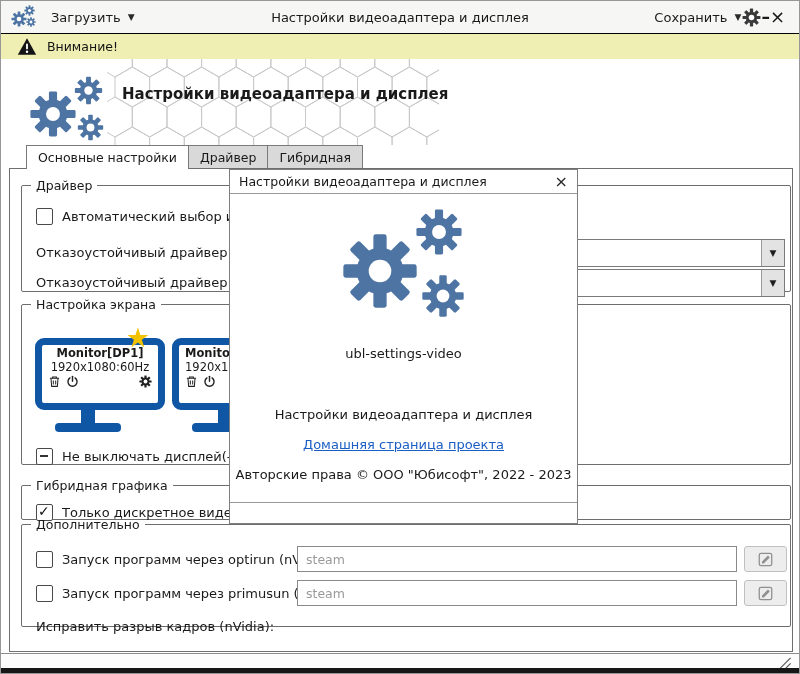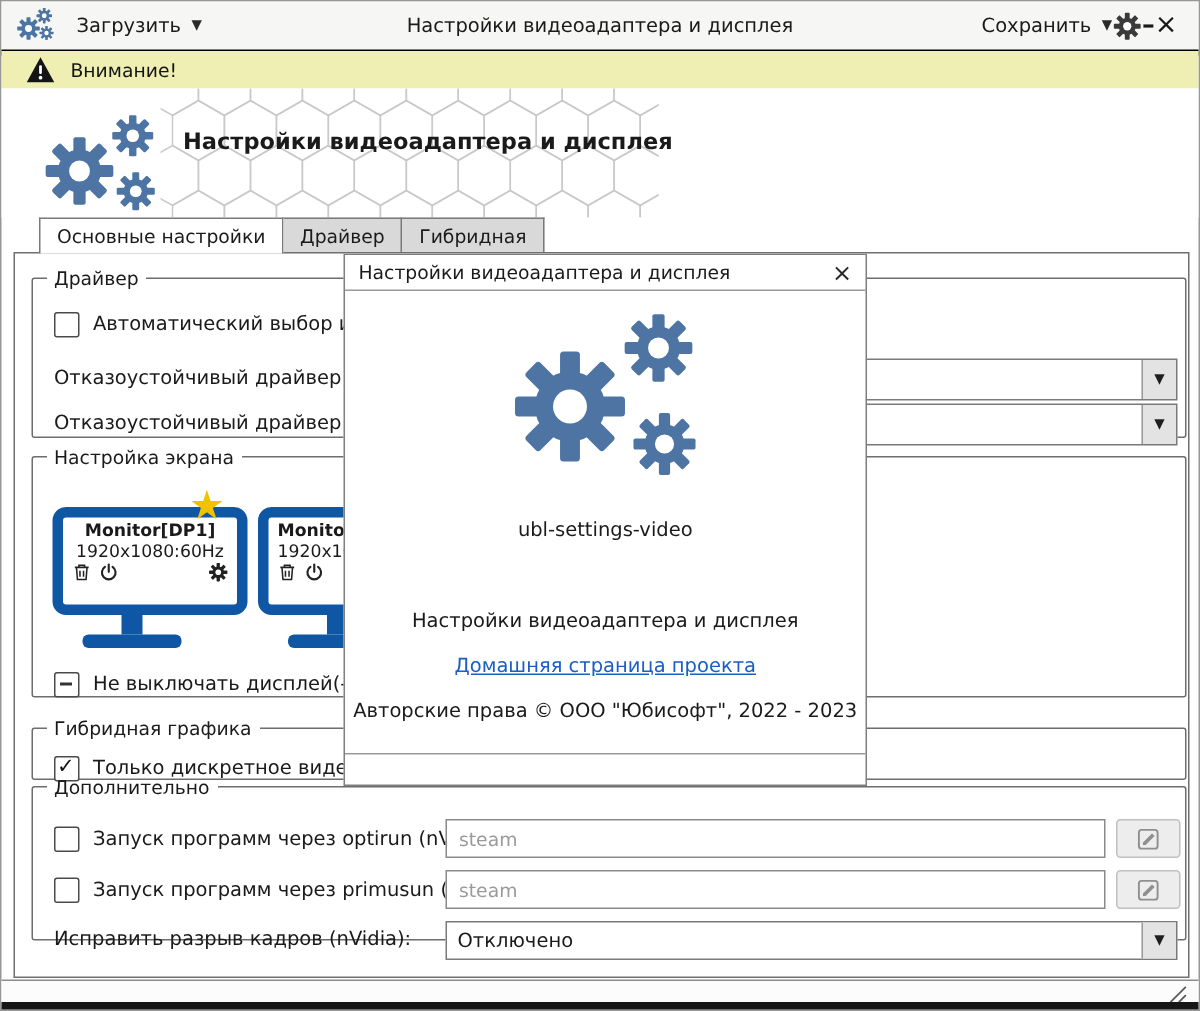--- a/index.html
+++ b/index.html
@@ -356,24 +356,20 @@
       <span class="cb-label">Запуск программ через primusun (nVidia):</span>
     </div>
     <input class="txtinput" style="top: 48px;" type="text" placeholder="steam">
     <div class="editbtn" style="top:48px;">
       <svg>
           <use href="#pencilbox"></use>
         </svg>
     </div>
 
     <span class="flabel" style="left:14px;top:87px;">Исправить разрыв кадров (nVidia):</span>
-    <div class="combo" style="left:275px;top:82px;right:5px;height:26px;">
-      <span class="combo-val">Отключено</span>
-      <span class="combo-btn"></span>
-    </div>
   </fieldset>
 
   <div class="statusbar">
     <svg class="grip" viewBox="0 0 14 14">
       <path d="M13 2 2 13M13 8 8 13" stroke="#5a5a5a" stroke-width="1.3" fill="none"></path>
     </svg>
   </div>
   <div class="bottomstrip"></div>
 
   <div class="dialog">

